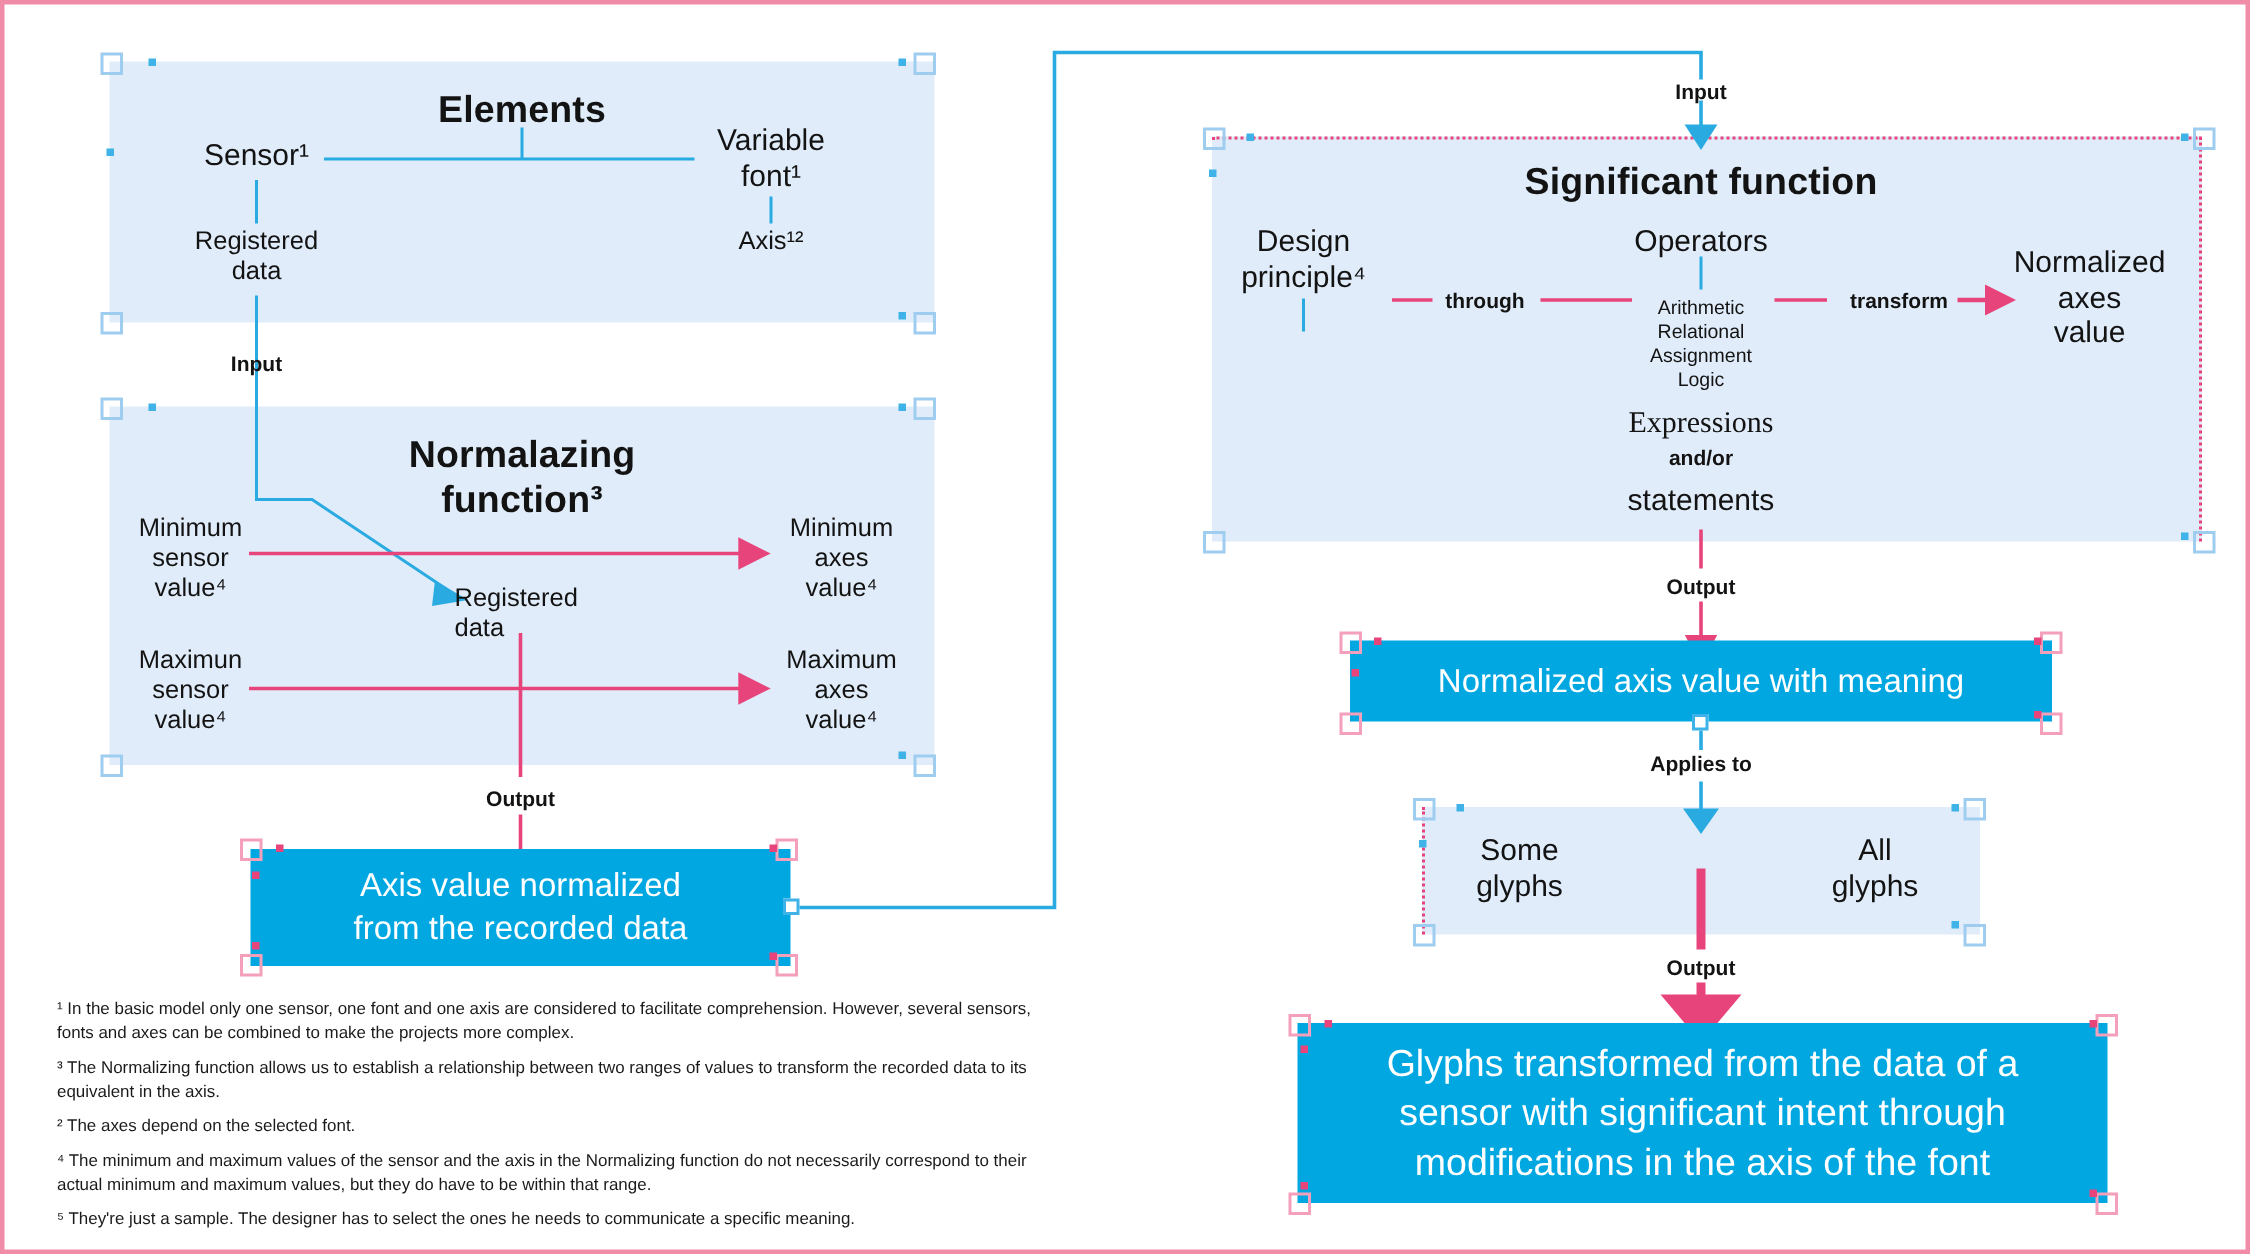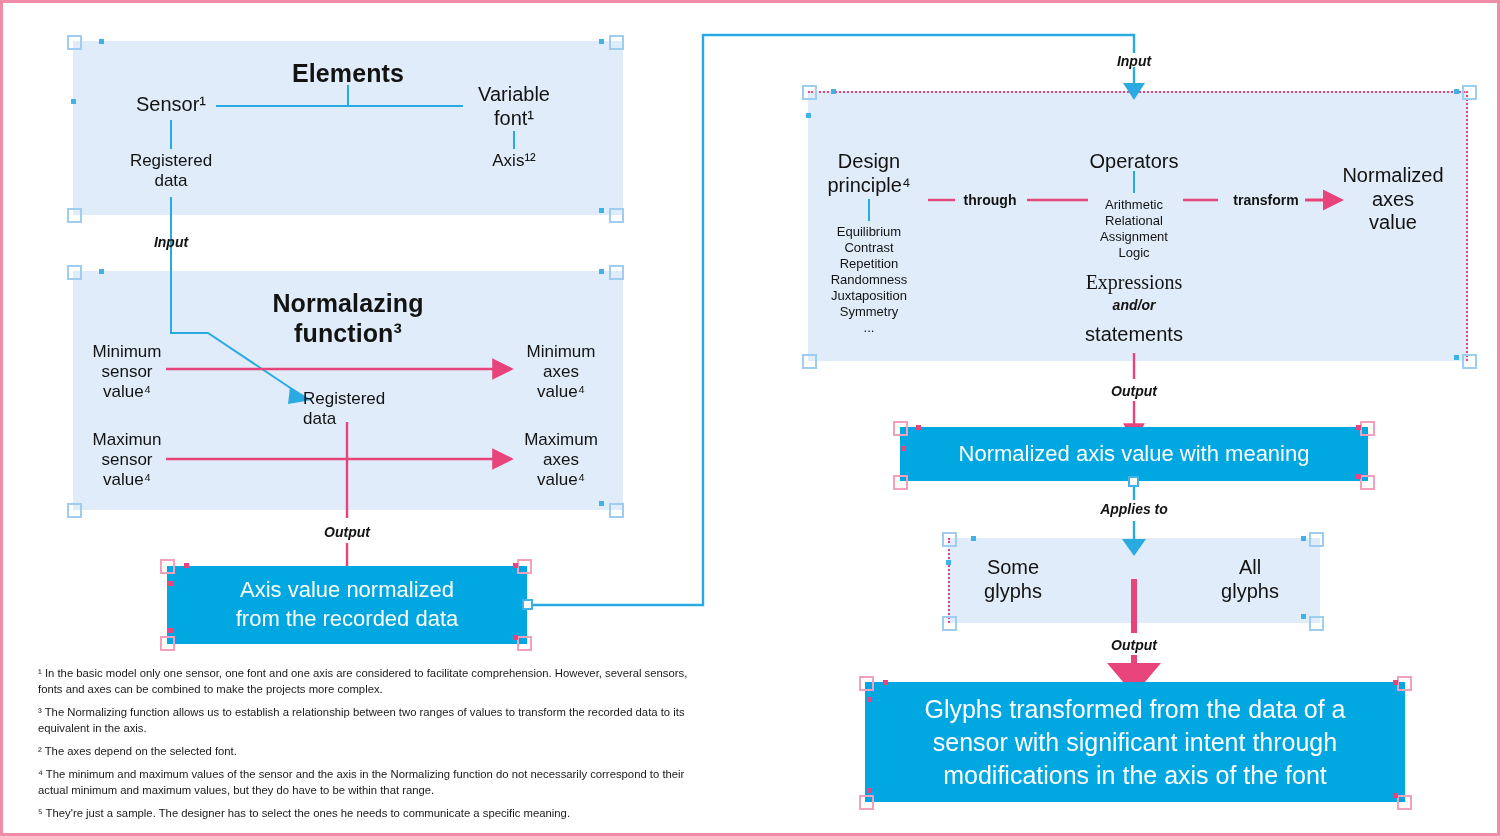--- a/index.html
+++ b/index.html
@@ -10,21 +10,21 @@
 
   .panel{position:absolute;background:#e0ecf9;box-sizing:border-box;}
   .panel.dotted{border-top:2px dotted #e8447c;border-right:2px dotted #e8447c;}
   .bluebox{position:absolute;background:#00a7e1;box-sizing:border-box;display:flex;align-items:center;justify-content:center;text-align:center;color:#fff;}
 
   .lbl{position:absolute;text-align:center;line-height:1.18;white-space:pre-line;}
   .b{font-weight:bold;}
   .title{font-weight:bold;font-size:25px;letter-spacing:.1px;}
   .t20{font-size:20px;}
   .t17{font-size:17px;}
-  .t14{font-size:14px;font-style:italic;}
+  .t14{font-size:14px;}
   .t13{font-size:13px;}
   .conn{font-size:14px;font-weight:bold;}
   .bx-txt{font-size:22px;line-height:1.3;font-weight:400;}
   .bx-txt-lg{font-size:25px;line-height:1.32;font-weight:400;}
 
   
   .hc{position:absolute;width:15px;height:15px;box-sizing:border-box;border:2px solid #9ecdf0;background:transparent;}
   .hc.pink{border-color:#f4a0bb;}
   .hdot{position:absolute;width:5px;height:5px;background:#3fb3e8;}
   .hdot.pink{background:#e8447c;}
@@ -123,30 +123,24 @@
     <div class="lbl t17" style="left:300px;top:386px;width:130px;text-align:left;">Registered
 data</div>
     <div class="lbl t14 b" style="left:289px;top:521px;width:110px;">Output</div>
 
     <div class="bluebox" style="left:164px;top:563px;width:360px;height:78px;">
       <span class="bx-txt" style="white-space:pre-line;">Axis value normalized
 from the recorded data</span>
     </div>
 
     <div class="lbl t14 b" style="left:1076px;top:50px;width:110px;">Input</div>
+    <div class="lbl title" style="left:981px;top:104px;width:300px;">Significant function</div>
 
     <div class="lbl t20" style="left:806px;top:147px;width:120px;">Design
 principle⁴</div>
-    <div class="lbl t13" style="left:806px;top:221px;width:120px;line-height:1.23;">Equilibrium
-Contrast
-Repetition
-Randomness
-Juxtaposition
-Symmetry
-...</div>
     <div class="lbl conn" style="left:932px;top:189px;width:110px;">through</div>
 
     <div class="lbl t20" style="left:1071px;top:147px;width:120px;">Operators</div>
     <div class="lbl t13" style="left:1071px;top:194px;width:120px;line-height:1.23;">Arithmetic
 Relational
 Assignment
 Logic</div>
     <div class="lbl t20" style="left:1061px;top:268px;width:140px;font-family:Liberation Serif, serif;">Expressions</div>
     <div class="lbl t14 b" style="left:1071px;top:294px;width:120px;">and/or</div>
     <div class="lbl t20" style="left:1061px;top:320px;width:140px;">statements</div>

